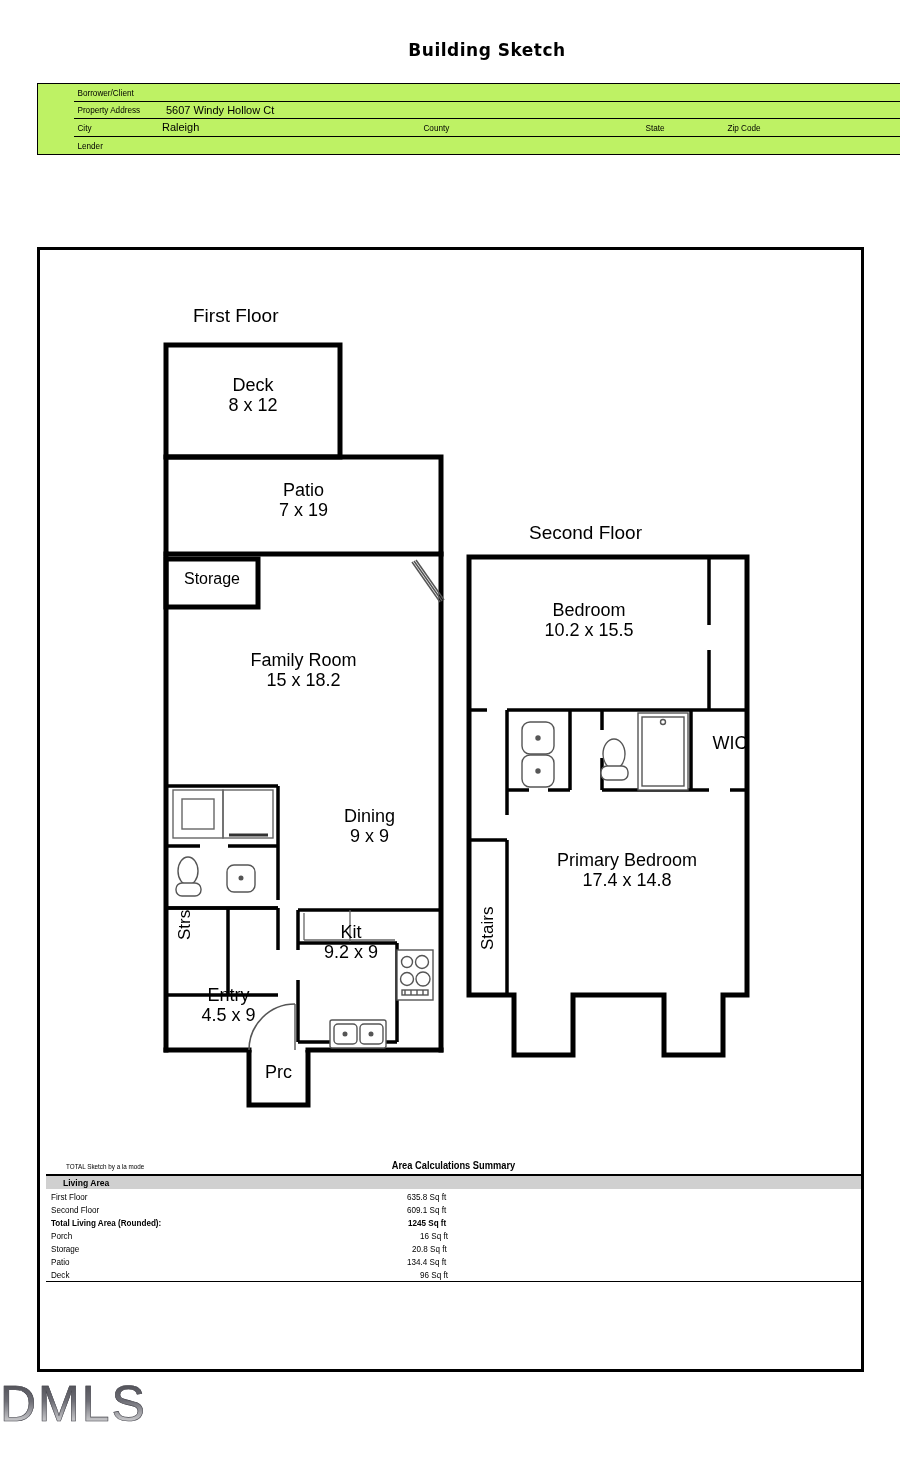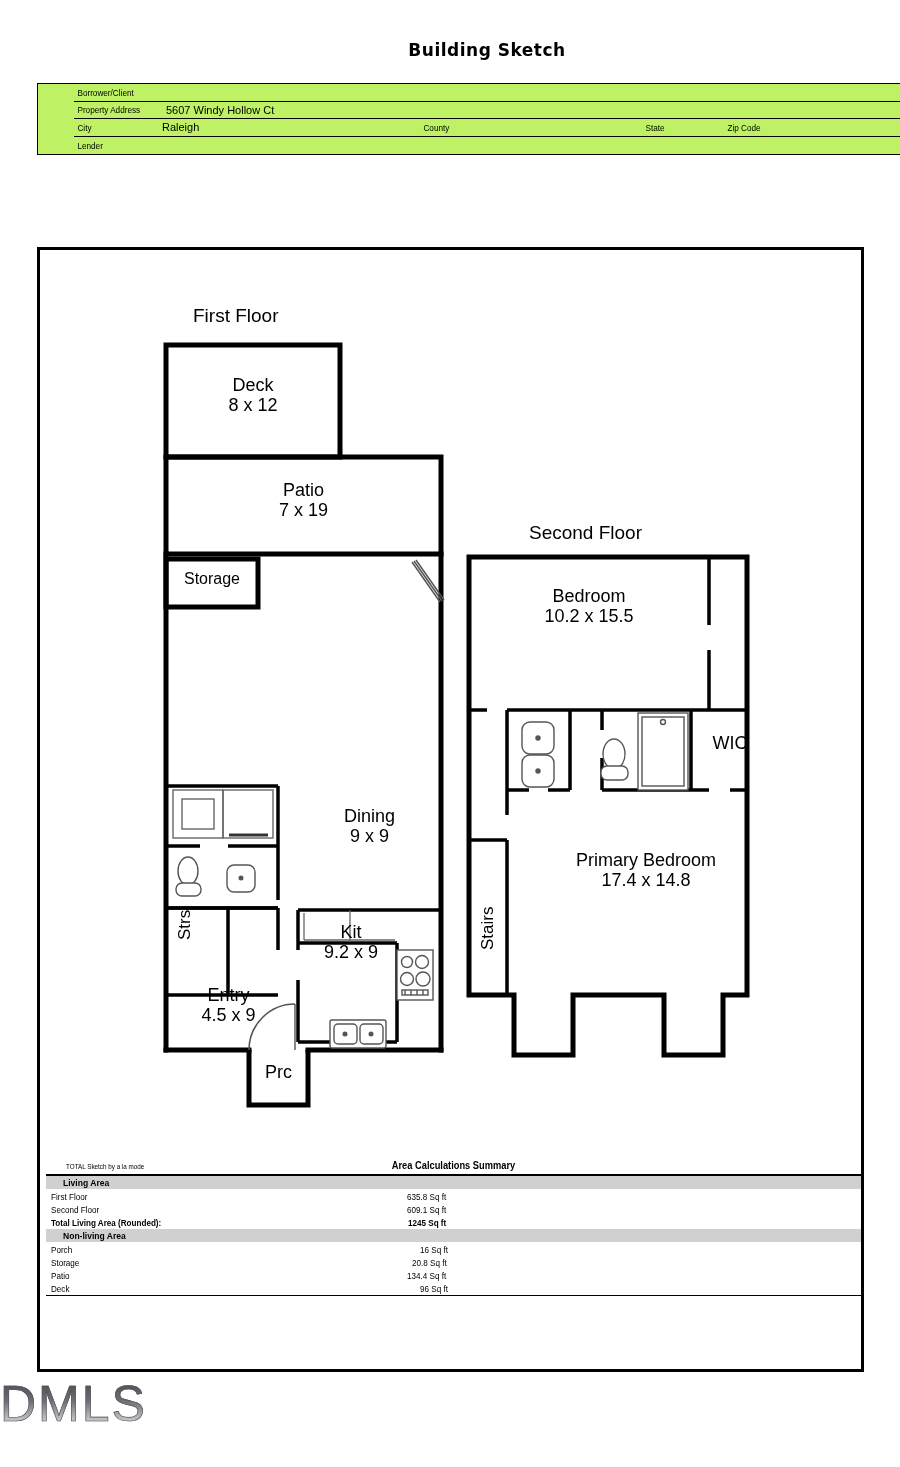--- a/index.html
+++ b/index.html
@@ -427,20 +427,24 @@
 
     <div class="room-label" style="left:126px; top:230px; width:275px;">
       <span class="rname">Patio</span>
       <span class="rdim">7 x 19</span>
     </div>
 
     <div class="room-label tiny" style="left:126px; top:320px; width:92px;">
       <span class="rname">Storage</span>
     </div>
 
+    <div class="room-label" style="left:126px; top:400px; width:275px;">
+      <span class="rname">Family Room</span>
+      <span class="rdim">15 x 18.2</span>
+    </div>
 
     <div class="room-label" style="left:258px; top:556px; width:143px;">
       <span class="rname">Dining</span>
       <span class="rdim">9 x 9</span>
     </div>
 
     <div class="room-label" style="left:262px; top:672px; width:98px;">
       <span class="rname">Kit</span>
       <span class="rdim">9.2 x 9</span>
     </div>
@@ -451,30 +455,30 @@
     </div>
 
     <div class="vlabel" style="left:135px; top:690px; transform: rotate(-90deg); transform-origin: left top;">Strs</div>
 
     <div class="room-label" style="left:209px; top:812px; width:59px;">
       <span class="rname">Prc</span>
     </div>
 
     <div class="floor-heading" style="left:489px; top:272px;">Second Floor</div>
 
-    <div class="room-label" style="left:429px; top:336px; width:240px;">
+    <div class="room-label" style="left:429px; top:350px; width:240px;">
       <span class="rname">Bedroom</span>
       <span class="rdim">10.2 x 15.5</span>
     </div>
 
     <div class="room-label" style="left:660px; top:483px; width:60px;">
       <span class="rname">WIC</span>
     </div>
 
-    <div class="room-label" style="left:486px; top:600px; width:240px;">
+    <div class="room-label" style="left:467px; top:600px; width:240px;">
       <span class="rname">Primary Bedroom</span>
       <span class="rdim">17.4 x 14.8</span>
     </div>
 
     <div class="vlabel" style="left:438px; top:700px; transform: rotate(-90deg); transform-origin: left top;">Stairs</div>
 
     <div class="calc-wrap">
 
       <div class="calc-topline">
         <div class="calc-credit">TOTAL Sketch by a la mode</div>
@@ -495,23 +499,20 @@
         <div class="calc-line">
           <div class="c-name"><span>Second Floor</span></div>
           <div class="c-val"><span>609.1 Sq ft</span></div>
         </div>
 
         <div class="calc-line bold">
           <div class="c-name"><span>Total Living Area (Rounded):</span></div>
           <div class="c-val"><span>1245 Sq ft</span></div>
         </div>
 
-        <div class="calc-section">
-          <span>Non-living Area</span>
-        </div>
 
         <div class="calc-line">
           <div class="c-name"><span>Porch</span></div>
           <div class="c-val"><span>16 Sq ft</span></div>
         </div>
 
         <div class="calc-line">
           <div class="c-name"><span>Storage</span></div>
           <div class="c-val"><span>20.8 Sq ft</span></div>
         </div>

